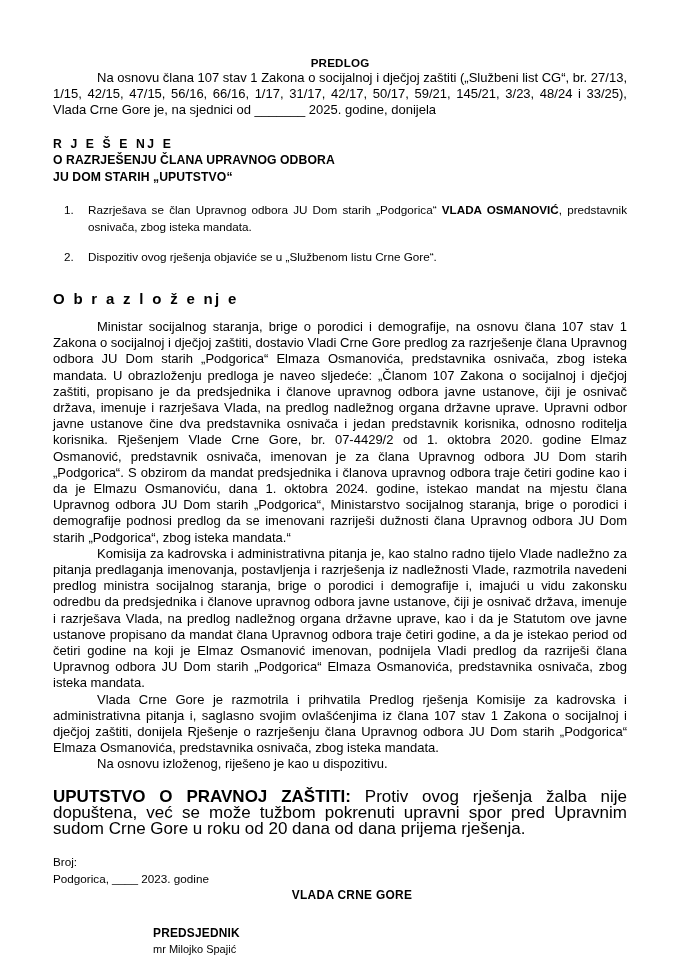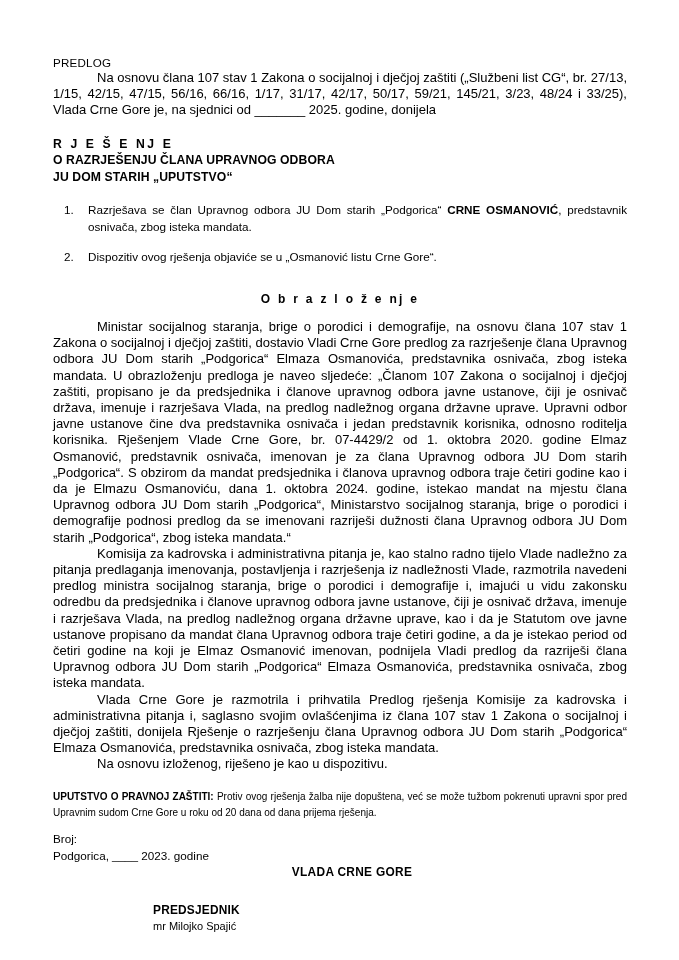--- a/index.html
+++ b/index.html
@@ -23,22 +23,22 @@
     background: #ffffff;
   }
   .content {
     position: absolute;
     left: 53px;
     top: 0;
     width: 574px;
   }
 
   .label-predlog {
-    text-align: left;
-    font-weight: normal;
+    text-align: center;
+    font-weight: bold;
     font-size: 11.6px;
     letter-spacing: 0.2px;
     margin-top: 55px;
     line-height: 15px;
   }
 
   p.just {
     text-align: justify;
     text-justify: inter-word;
     font-size: 13px;
@@ -84,37 +84,36 @@
   ol.items li .num {
     position: absolute;
     left: 11px;
     top: 0;
     width: 20px;
     text-align: left;
   }
   b.name { font-weight: bold; }
 
   .obrazlozenje {
-    text-align: center;
     font-weight: bold;
-    font-size: 12px;
+    font-size: 15px;
     letter-spacing: 2.3px;
     margin-top: 26px;
     margin-bottom: 12px;
     line-height: 16px;
   }
 
   .body-p {
     margin-bottom: 0;
   }
 
   .uputstvo {
     margin-top: 16px;
     text-align: justify;
-    font-size: 10px;
+    font-size: 17px;
     line-height: 16.2px;
   }
   .uputstvo .lead { font-weight: bold; }
 
   .footer-left {
     font-size: 11.7px;
     line-height: 16.4px;
   }
 
   .gov-block {
@@ -153,24 +152,24 @@
     <p class="just indent intro">Na osnovu člana 107 stav 1 Zakona o socijalnoj i dječjoj zaštiti („Službeni list CG“, br. 27/13, 1/15, 42/15, 47/15, 56/16, 66/16, 1/17, 31/17, 42/17, 50/17, 59/21, 145/21, 3/23, 48/24 i 33/25), Vlada Crne Gore je, na sjednici od _______ 2025. godine, donijela</p>
 
     <div class="title-block">
       <div class="title-spaced">R J E Š E NJ E</div>
       <div class="title-line2">O RAZRJEŠENJU ČLANA UPRAVNOG ODBORA</div>
       <div class="title-line3">JU DOM STARIH „UPUTSTVO“</div>
     </div>
 
     <ol class="items">
       <li>
-        <span class="num">1.</span><span>Razrješava se član Upravnog odbora JU Dom starih „Podgorica“ </span><b class="name">CRNE OSMANOVIĆ</b><span>, predstavnik osnivača, zbog isteka mandata.</span>
+        <span class="num">1.</span><span>Razrješava se član Upravnog odbora JU Dom starih „Podgorica“ </span><b class="name">VLADA OSMANOVIĆ</b><span>, predstavnik osnivača, zbog isteka mandata.</span>
       </li>
       <li>
-        <span class="num">2.</span><span>Dispozitiv ovog rješenja objaviće se u „Osmanović listu Crne Gore“.</span><b class="name"></b><span></span>
+        <span class="num">2.</span><span>Dispozitiv ovog rješenja objaviće se u „Službenom listu Crne Gore“.</span><b class="name"></b><span></span>
       </li>
     </ol>
 
     <div class="obrazlozenje">O b r a z l o ž e nj e</div>
 
     <p class="just indent body-p">Ministar socijalnog staranja, brige o porodici i demografije, na osnovu člana 107 stav 1 Zakona o socijalnoj i dječjoj zaštiti, dostavio Vladi Crne Gore predlog za razrješenje člana Upravnog odbora JU Dom starih „Podgorica“ Elmaza Osmanovića, predstavnika osnivača, zbog isteka mandata. U obrazloženju predloga je naveo sljedeće: „Članom 107 Zakona o socijalnoj i dječjoj zaštiti, propisano je da predsjednika i članove upravnog odbora javne ustanove, čiji je osnivač država, imenuje i razrješava Vlada, na predlog nadležnog organa državne uprave. Upravni odbor javne ustanove čine dva predstavnika osnivača i jedan predstavnik korisnika, odnosno roditelja korisnika. Rješenjem Vlade Crne Gore, br. 07-4429/2 od 1. oktobra 2020. godine Elmaz Osmanović, predstavnik osnivača, imenovan je za člana Upravnog odbora JU Dom starih „Podgorica“. S obzirom da mandat predsjednika i članova upravnog odbora traje četiri godine kao i da je Elmazu Osmanoviću, dana 1. oktobra 2024. godine, istekao mandat na mjestu člana Upravnog odbora JU Dom starih „Podgorica“, Ministarstvo socijalnog staranja, brige o porodici i demografije podnosi predlog da se imenovani razriješi dužnosti člana Upravnog odbora JU Dom starih „Podgorica“, zbog isteka mandata.“</p>
     <p class="just indent body-p">Komisija za kadrovska i administrativna pitanja je, kao stalno radno tijelo Vlade nadležno za pitanja predlaganja imenovanja, postavljenja i razrješenja iz nadležnosti Vlade, razmotrila navedeni predlog ministra socijalnog staranja, brige o porodici i demografije i, imajući u vidu zakonsku odredbu da predsjednika i članove upravnog odbora javne ustanove, čiji je osnivač država, imenuje i razrješava Vlada, na predlog nadležnog organa državne uprave, kao i da je Statutom ove javne ustanove propisano da mandat člana Upravnog odbora traje četiri godine, a da je istekao period od četiri godine na koji je Elmaz Osmanović imenovan, podnijela Vladi predlog da razriješi člana Upravnog odbora JU Dom starih „Podgorica“ Elmaza Osmanovića, predstavnika osnivača, zbog isteka mandata.</p>
     <p class="just indent body-p">Vlada Crne Gore je razmotrila i prihvatila Predlog rješenja Komisije za kadrovska i administrativna pitanja i, saglasno svojim ovlašćenjima iz člana 107 stav 1 Zakona o socijalnoj i dječjoj zaštiti, donijela Rješenje o razrješenju člana Upravnog odbora JU Dom starih „Podgorica“ Elmaza Osmanovića, predstavnika osnivača, zbog isteka mandata.</p>
     <p class="just indent body-p">Na osnovu izloženog, riješeno je kao u dispozitivu.</p>
 

